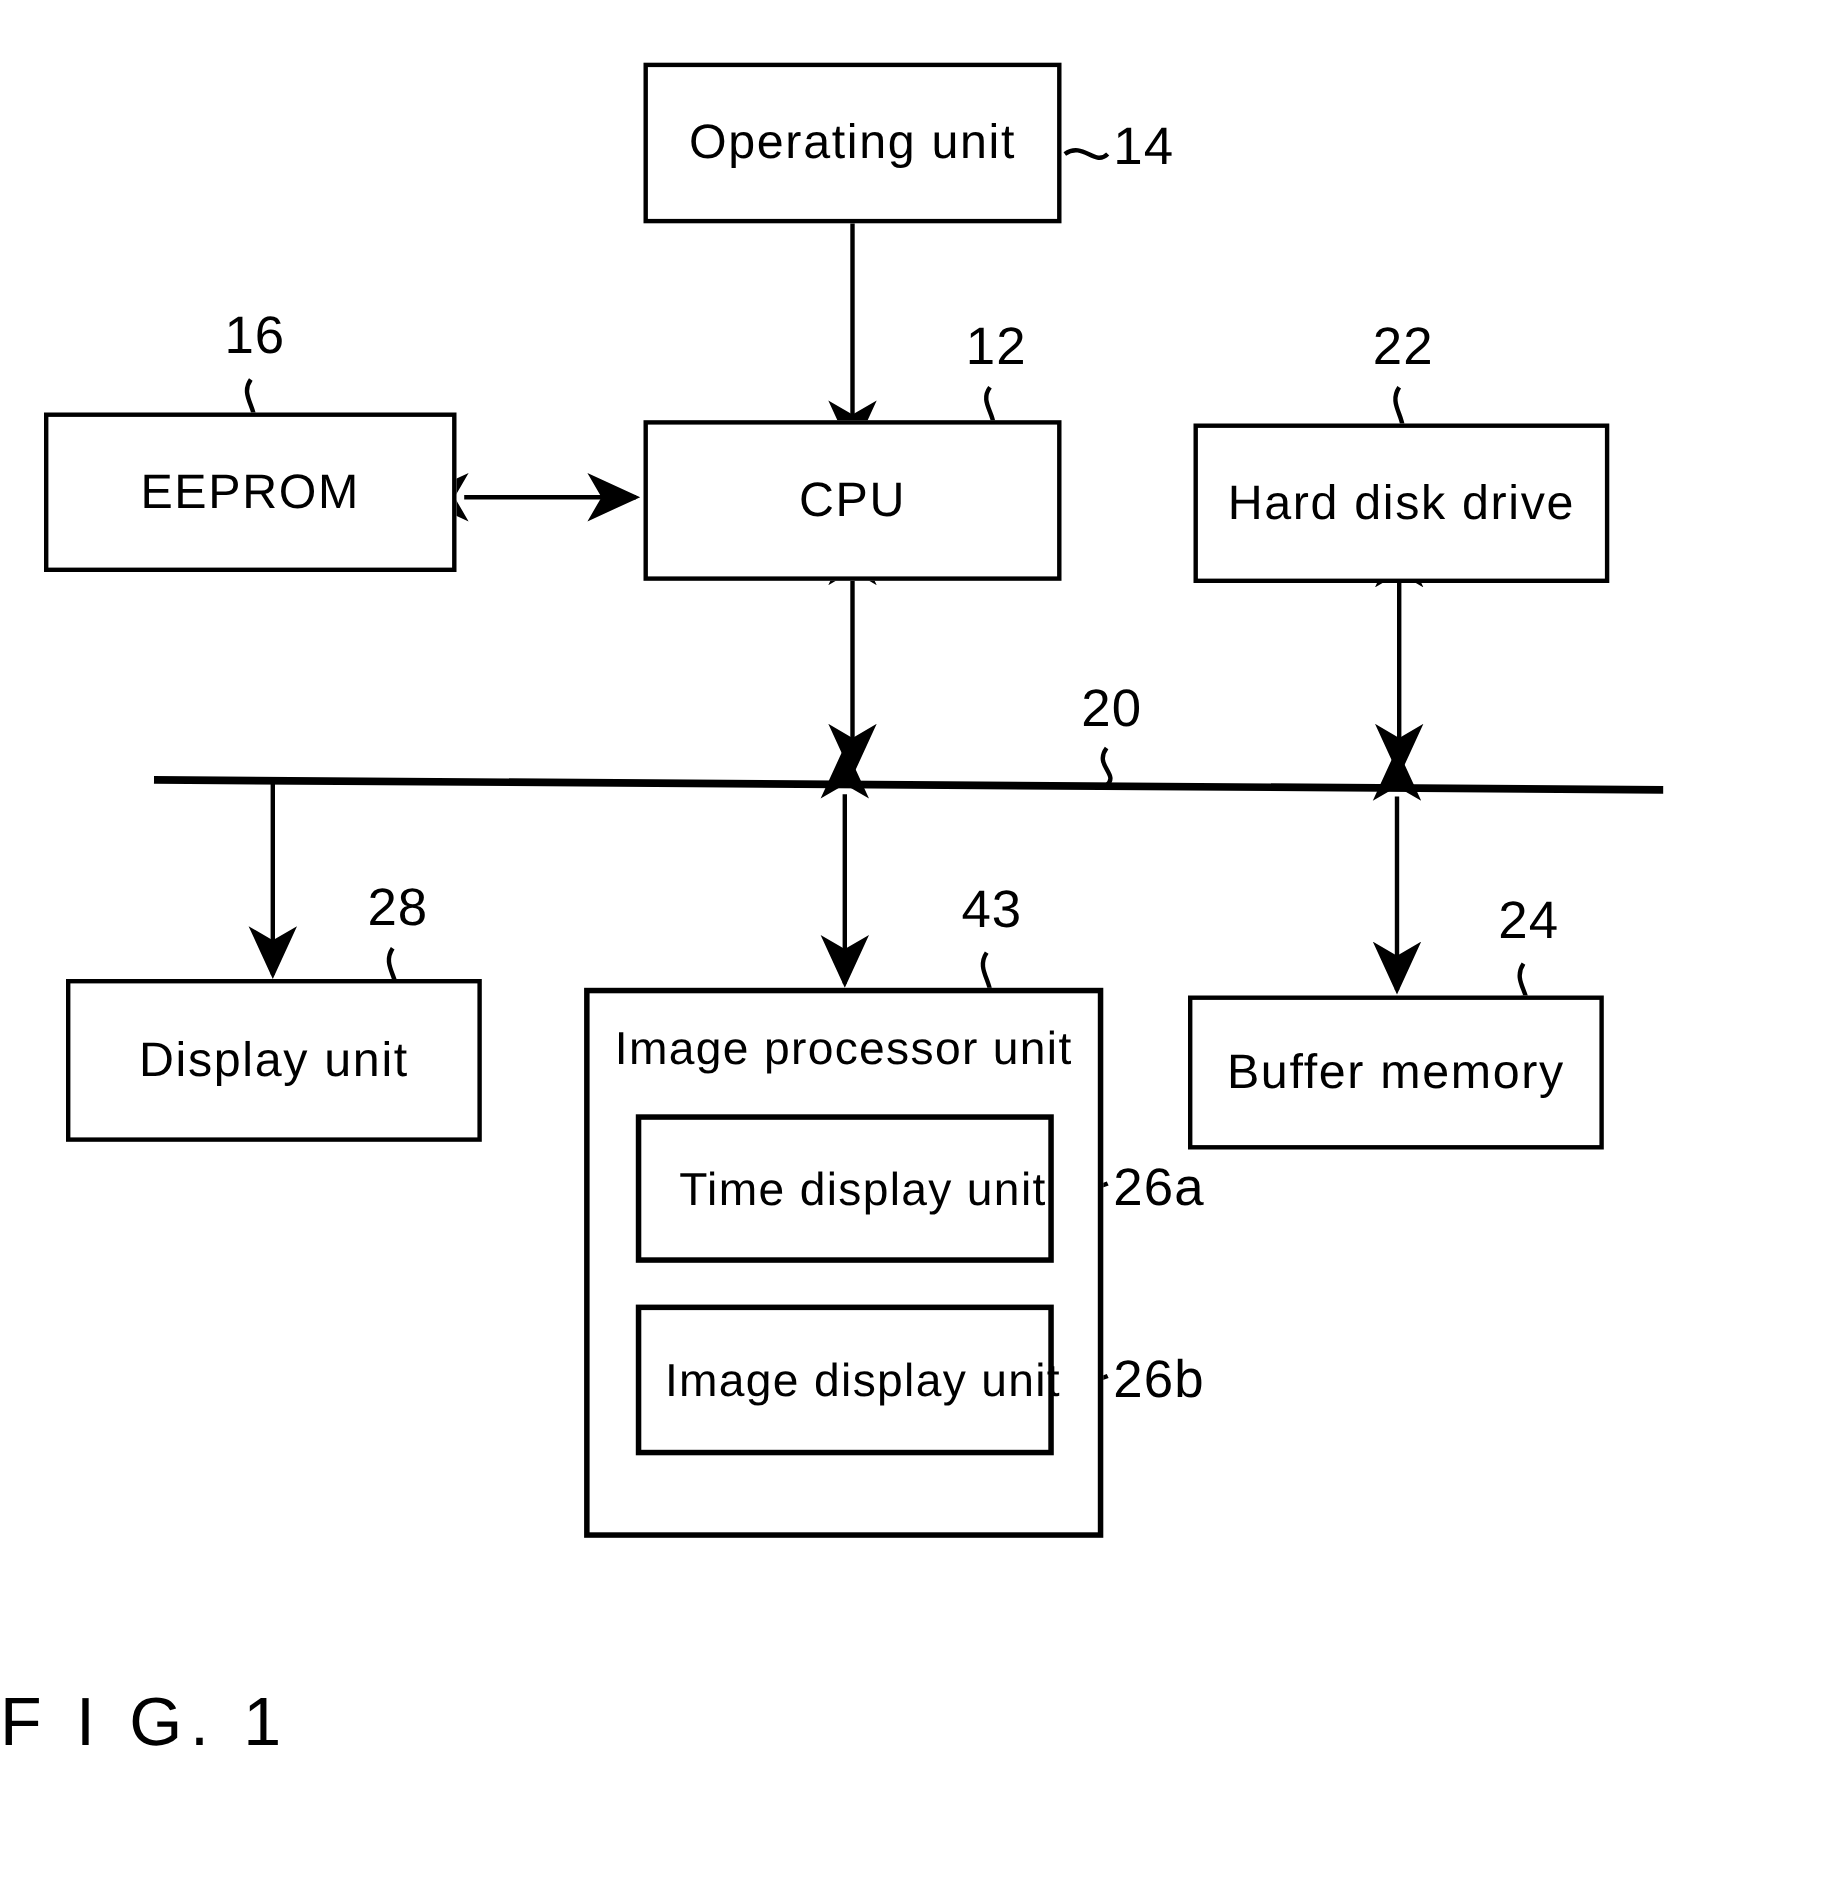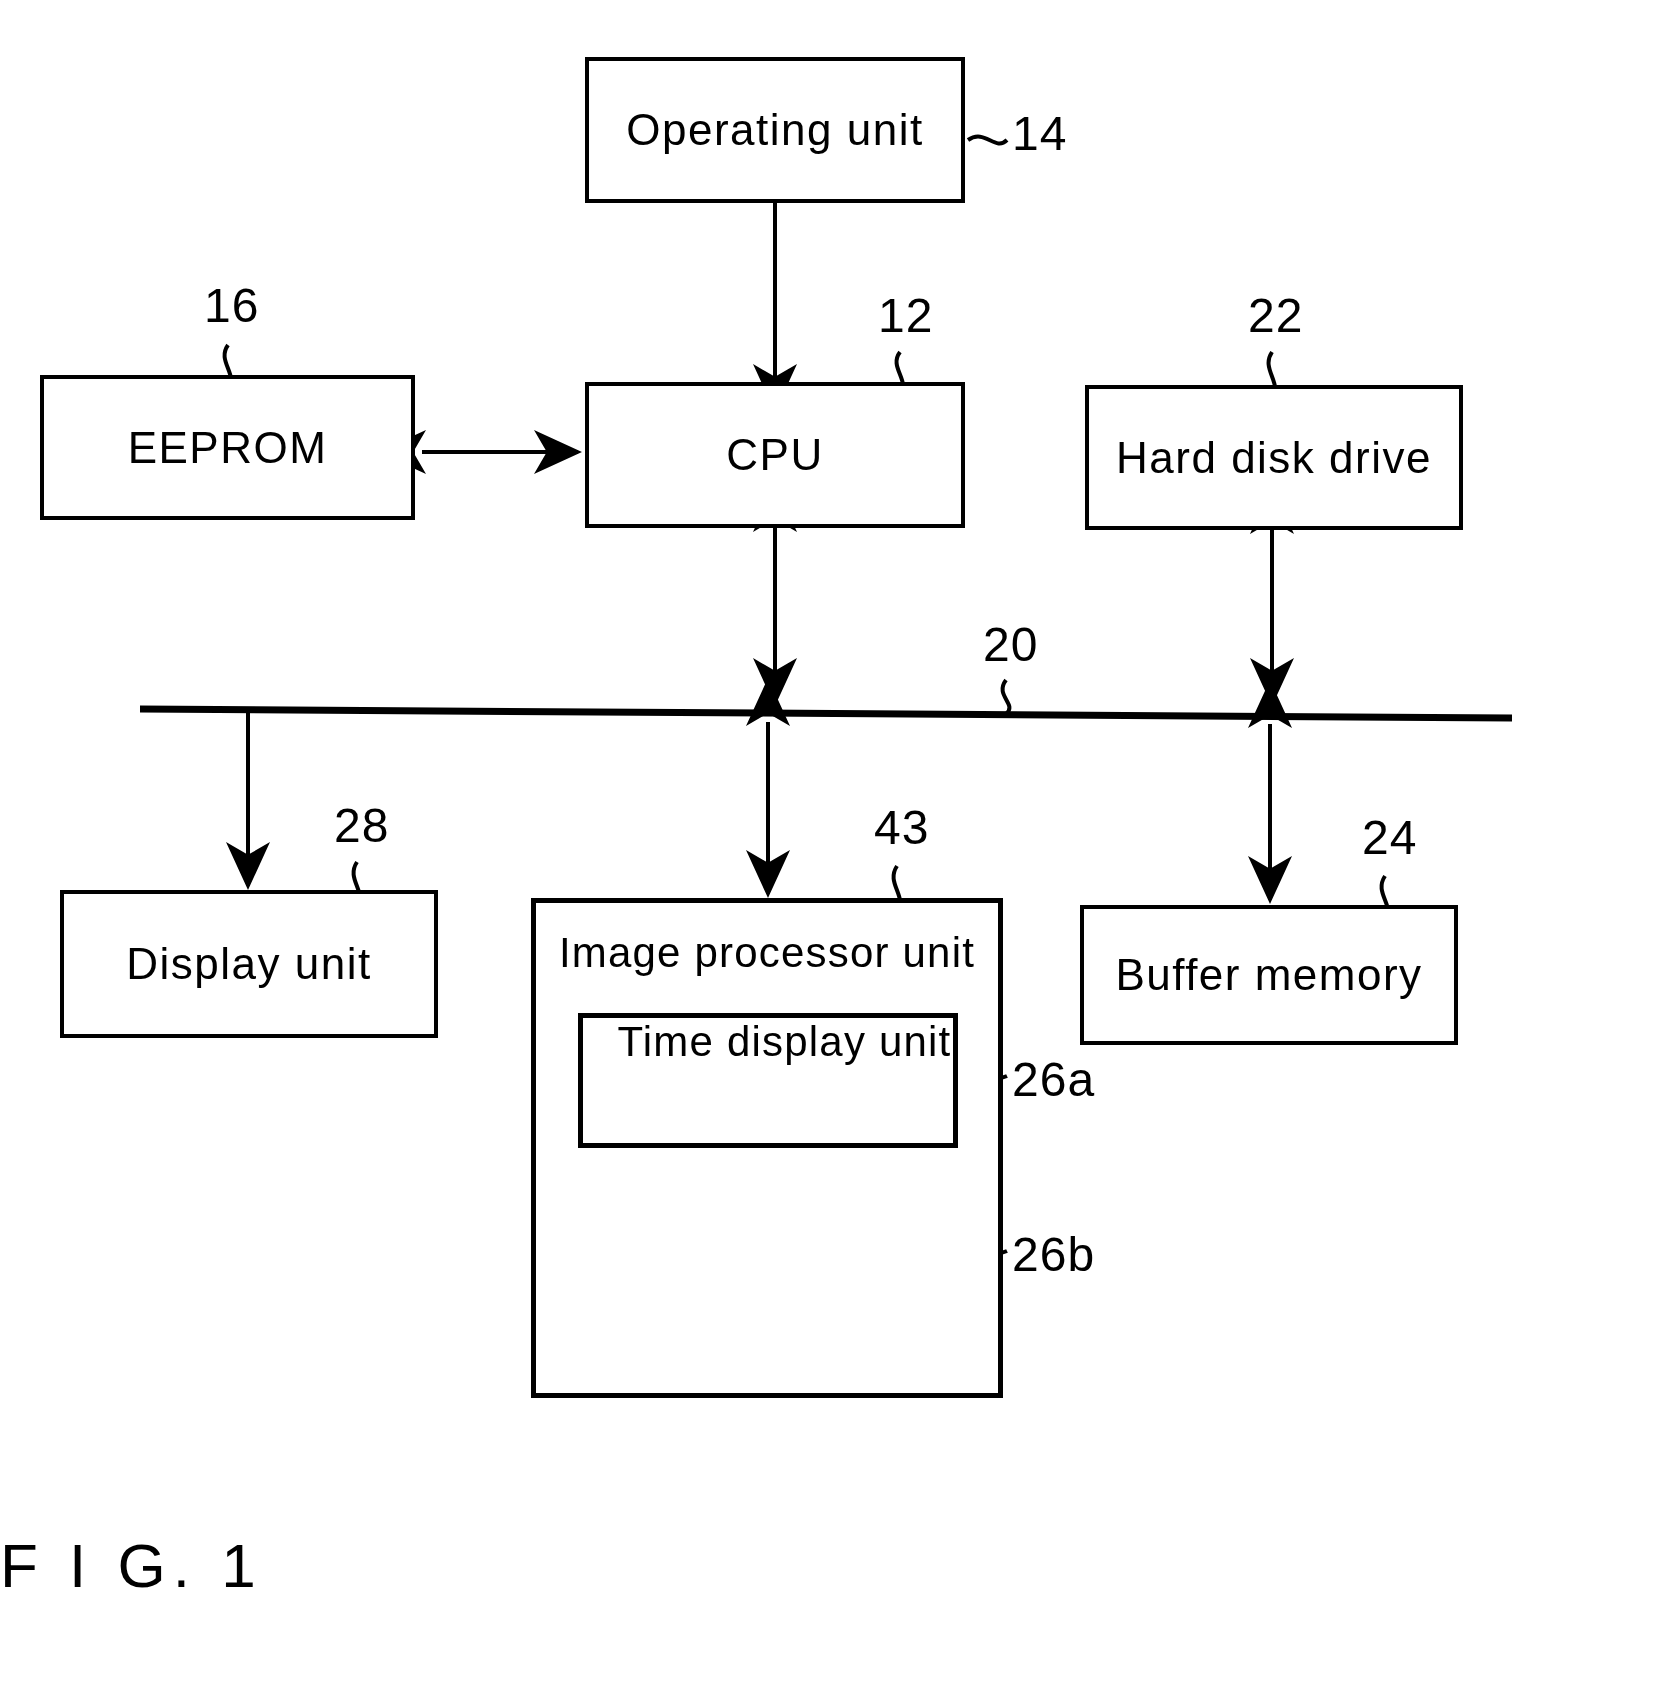--- a/index.html
+++ b/index.html
@@ -63,21 +63,21 @@
     color: #000000;
     letter-spacing: 1.2px;
     white-space: nowrap;
   }
   .inner-box {
     position: absolute;
     box-sizing: border-box;
     border: 5px solid #000000;
     background: #ffffff;
     display: flex;
-    align-items: flex-start;
+    align-items: center;
     justify-content: center;
     z-index: 3;
     padding-left: 33px;
   }
   .inner-label {
     font-family: "Liberation Sans", sans-serif;
     font-size: 42px;
     color: #000000;
     letter-spacing: 1.2px;
     white-space: nowrap;
@@ -214,20 +214,23 @@
     <span class="box-label">Display  unit</span>
   </div>
 
   <div class="group-box" style="left:531px; top:898px; width:472px; height:500px;">
     <div class="group-title">Image  processor  unit</div>
 
     <div class="inner-box" style="left:42px; top:110px; width:380px; height:135px;">
       <span class="inner-label">Time  display  unit</span>
     </div>
 
+    <div class="inner-box" style="left:42px; top:283px; width:380px; height:137px;">
+      <span class="inner-label">Image  display  unit</span>
+    </div>
   </div>
 
   <div class="box" style="left:1080px; top:905px; width:378px; height:140px;">
     <span class="box-label">Buffer  memory</span>
   </div>
 
   <div class="ref" style="left:1012px; top:106px;">14</div>
 
   <div class="ref" style="left:204px; top:278px;">16</div>
 

